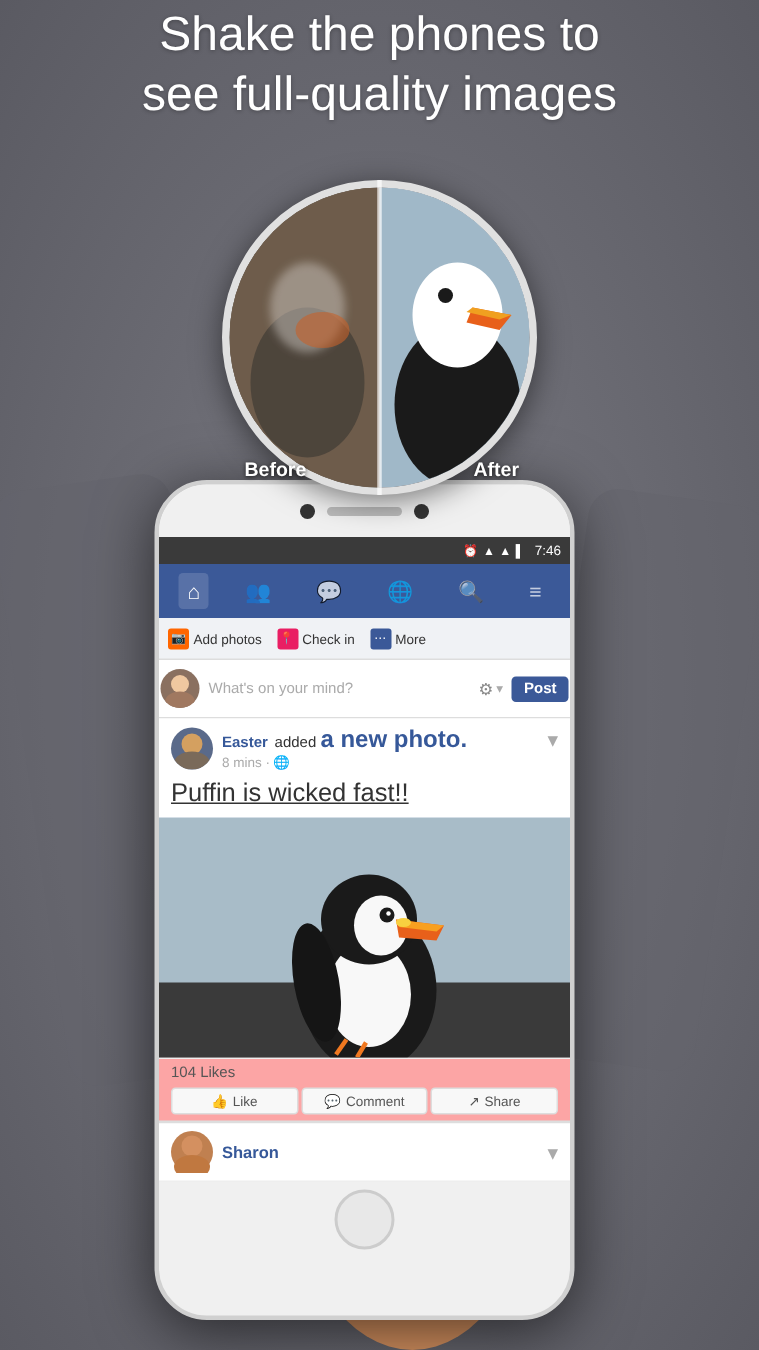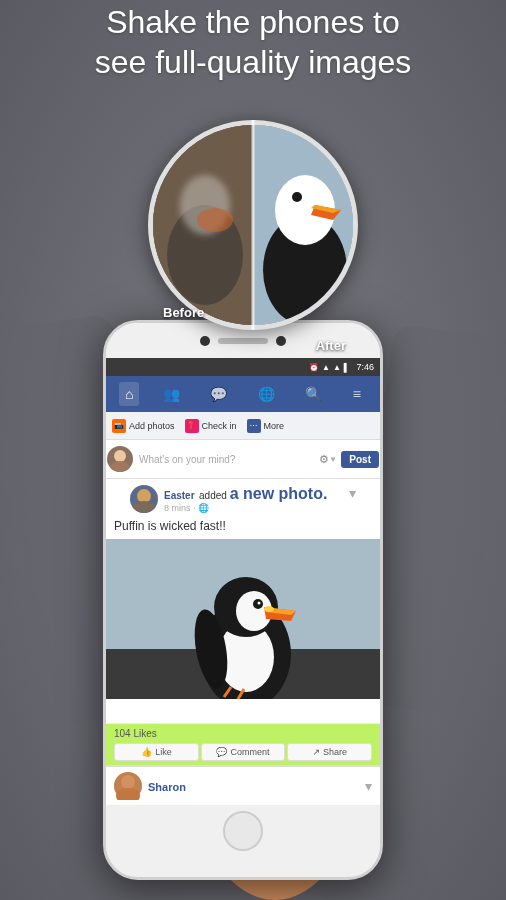--- a/index.html
+++ b/index.html
@@ -69,21 +69,21 @@
     .before-label, .after-label {
       position: absolute;
       bottom: 10px;
       color: #fff;
       font-size: 16px;
       font-weight: bold;
       text-shadow: 0 1px 3px rgba(0,0,0,0.8);
       z-index: 21;
     }
     .before-label { left: 55px; }
-    .after-label { right: 52px; margin-top: 33px; }
+    .after-label { right: 52px; }
 
     
     .circle-divider {
       position: absolute;
       top: 120px;
       left: 50%;
       transform: translateX(-50%);
       width: 3px;
       height: 210px;
       background: rgba(255,255,255,0.7);
@@ -280,21 +280,21 @@
       border-radius: 3px;
       font-weight: bold;
     }
 
     
     .fb-post {
       background: #fff;
       border-bottom: 1px solid #ddd;
     }
     .post-header {
-      padding: 6px 24px;
+      padding: 6px 8px;
       display: flex;
       align-items: flex-start;
       gap: 6px;
     }
     .post-avatar {
       width: 28px; height: 28px;
       border-radius: 50%;
       background: #5a6a8a;
       overflow: hidden;
       flex-shrink: 0;
@@ -318,40 +318,40 @@
     .post-time {
       font-size: 9px;
       color: #aaa;
     }
     .post-chevron {
       color: #aaa; font-size: 14px;
     }
 
     .post-text {
       padding: 0 8px 6px;
-      font-size: 12px;
+      font-size: 17px;
       color: #333;
+      text-decoration: underline;
     }
 
     
     .post-image {
       width: 100%;
       height: 160px;
       background: linear-gradient(180deg, #b8c8d8 0%, #a0b5c0 30%, #3a3a3a 100%);
       position: relative;
       overflow: hidden;
     }
 
     
     .post-actions-bar {
-      background: #bef264;
+      background: #fca5a5;
       padding: 4px 8px;
       border-top: 1px solid #eee;
       border-bottom: 1px solid #ddd;
-      margin-top: 24px;
     }
     .likes-count {
       font-size: 10px;
       color: #555;
       margin-bottom: 4px;
     }
     .action-buttons {
       display: flex;
       gap: 2px;
     }

